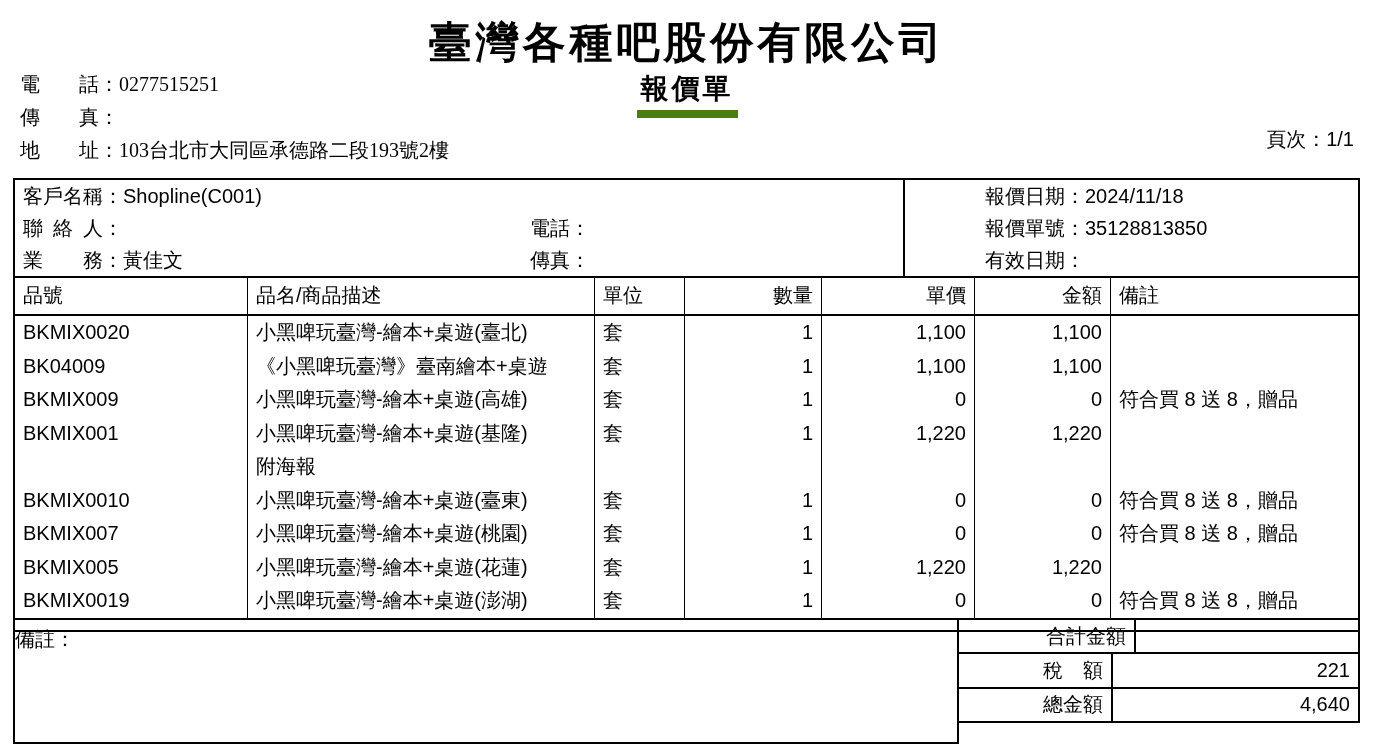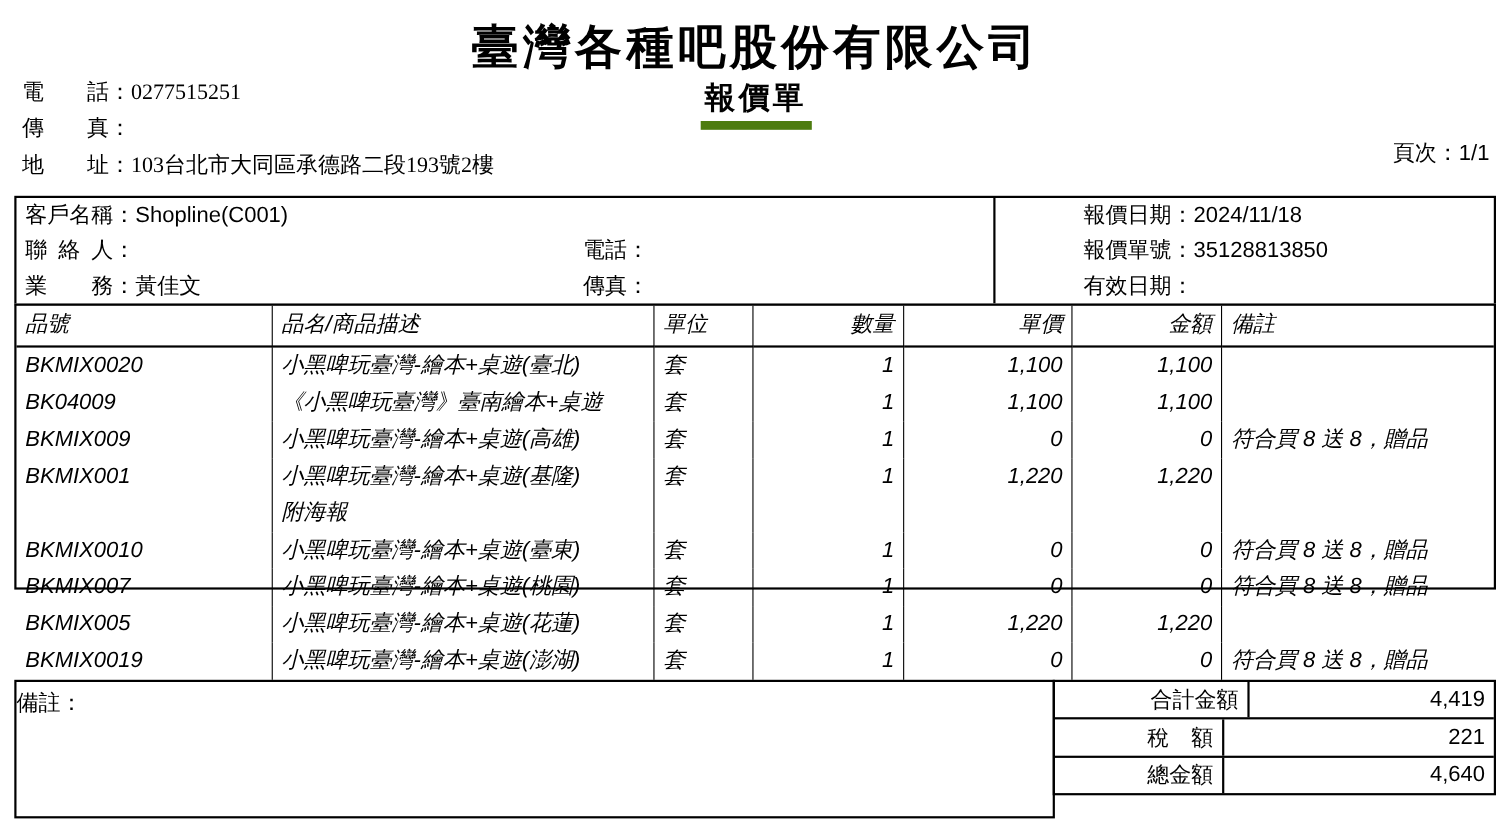--- a/index.html
+++ b/index.html
@@ -27,25 +27,25 @@
   
   .cust{position:absolute;left:13px;top:178px;width:1347px;height:100px;
     border:2px solid #000;box-sizing:border-box;}
   .crow{position:relative;height:32px;line-height:32px;padding-left:8px;}
   .cust-divider{position:absolute;left:888px;top:0;width:1.5px;height:100%;background:#000;}
   .midlab{position:absolute;left:515px;top:0;}
   .cust-right{position:absolute;left:970px;top:0;}
   .crow-r{height:32px;line-height:32px;}
 
   
-  .tgrid{position:absolute;left:13px;top:276px;width:1347px;height:260px;
+  .tgrid{position:absolute;left:13px;top:276px;width:1347px;height:356px;
     border:2px solid #000;box-sizing:border-box;background:#fff;
     display:grid;
     grid-template-columns:233px 347px 90px 137px 153px 136px 1fr;
-    grid-template-rows:38px 33.5px 33.5px 33.5px 67px 33.5px 33.5px 33.5px 33.5px;font-style:italic;}
+    grid-template-rows:38px 33.5px 33.5px 33.5px 67px 33.5px 33.5px 33.5px 33.5px;}
   .tgrid > div{border-right:1.5px solid #000;padding:0 8px;line-height:33.5px;
     box-sizing:border-box;overflow:hidden;white-space:nowrap;}
   .tgrid > div:nth-child(7n){border-right:none;}
   .tgrid > div:nth-child(-n+7){border-bottom:2px solid #000;line-height:35px;}
   .num{text-align:right;}
 
   
   .notes{position:absolute;left:13px;top:618px;width:946px;height:126px;
     border:2px solid #000;box-sizing:border-box;padding:3px 0;line-height:32px;}
   .summary{position:absolute;left:957px;top:618px;width:403px;height:105px;
@@ -207,21 +207,20 @@
     <div>符合買 8 送 8，贈品</div>
   </div>
 
   <div class="notes">
     <span>備註</span><span>：</span>
   </div>
 
   <div class="summary">
     <div class="sumrow">
       <div class="sumlabel">合計金額</div>
-      <div class="sumvalue">4,419</div>
     </div>
     <div class="sumrow">
       <div class="sumlabel">稅　額</div>
       <div class="sumvalue">221</div>
     </div>
     <div class="sumrow">
       <div class="sumlabel">總金額</div>
       <div class="sumvalue">4,640</div>
     </div>
   </div>

